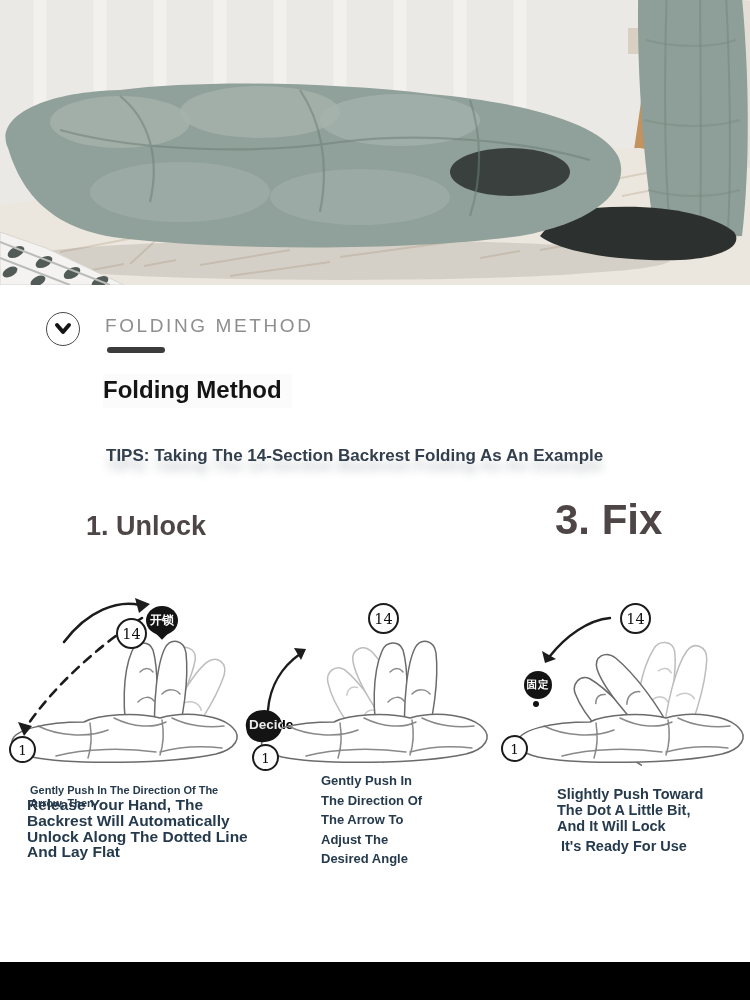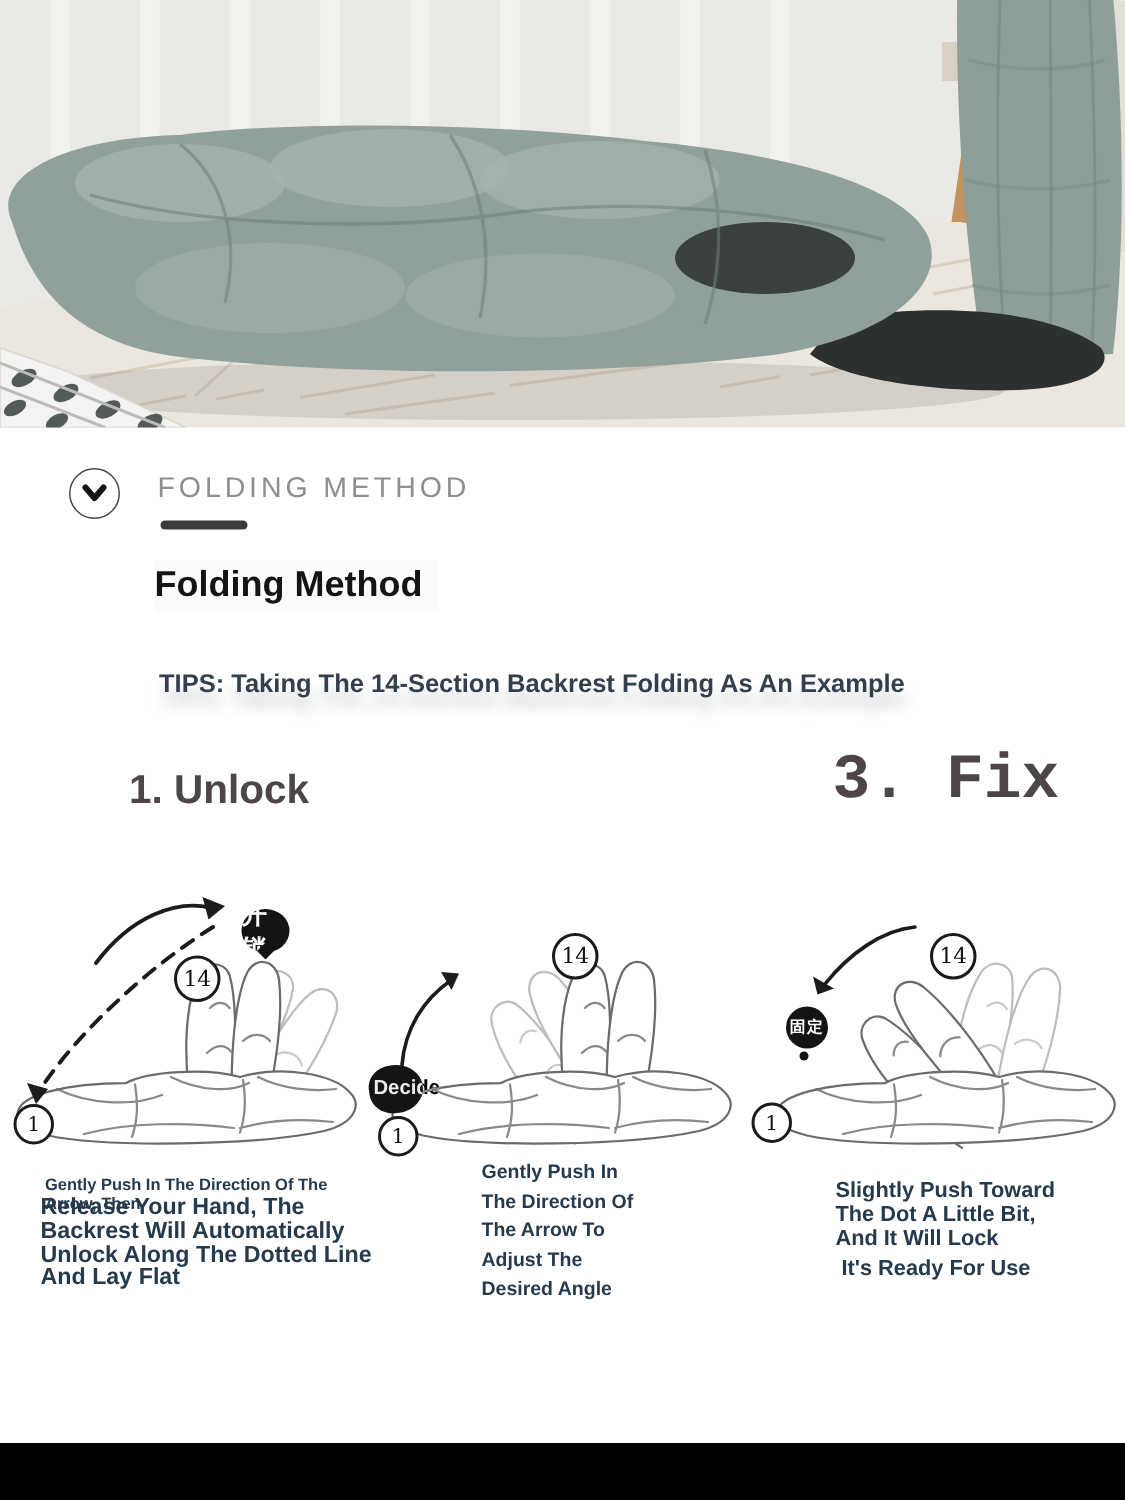--- a/index.html
+++ b/index.html
@@ -16,38 +16,38 @@
   .eyebrow{left:105px;top:315px;font-size:19px;letter-spacing:2.6px;color:#8e8e8e;font-weight:400;}
   .eyebrow-bar{left:107px;top:347px;width:58px;height:6px;background:#3c3c3c;border-radius:3px;}
   .sec-title{left:103px;top:374px;font-size:24px;font-weight:700;color:#141414;background:#fbfbfb;padding:2px 10px 4px 0;}
   .tips{left:106px;top:446px;font-size:17px;font-weight:700;color:#333f4d;
         text-shadow:0 10px 9px rgba(90,100,110,.30);}
 
   
   .step-h{font-weight:700;color:#4d4546;white-space:nowrap;text-align:center;}
   .h1{left:86px;top:511px;font-size:27px;}
   .h2{left:318px;top:511px;font-size:27px;}
-  .h3{left:555px;top:496px;font-size:42px;font-family:Liberation Mono, monospace;}
+  .h3{left:555px;top:496px;font-size:42px;}
 
   
   .chair{position:absolute;width:240px;height:135px;overflow:visible;}
   .chair use{stroke:#6b6b6b;stroke-width:1.5;stroke-linecap:round;stroke-linejoin:round;}
   .chair use.ghost{stroke:#bdbdbd;}
 
   .arrows{left:0;top:560px;width:750px;height:230px;pointer-events:none;}
 
   
   .cnum{border:2px solid #1b1b1b;border-radius:50%;background:#fff;display:flex;align-items:center;justify-content:center;
         font-family:"DejaVu Serif","Liberation Serif",serif;color:#111;font-weight:400;}
-  .cnum.big{width:27px;height:27px;font-size:14.5px;margin-top:19px;}
+  .cnum.big{width:27px;height:27px;font-size:14.5px;}
   .cnum.small{width:23px;height:23px;font-size:13.5px;}
 
   
   .bubble{background:#141414;color:#fff;font-weight:700;display:flex;align-items:center;justify-content:center;}
-  .badge-unlock{left:161px;top:606px;width:32px;height:29px;border-radius:50%;font-size:17px;font-family:Liberation Serif, serif;}
+  .badge-unlock{left:146px;top:606px;width:32px;height:29px;border-radius:50%;font-size:12px;font-family:Liberation Serif, serif;}
   .badge-unlock::after{content:"";position:absolute;left:12px;bottom:-3px;width:8px;height:8px;background:#141414;transform:rotate(45deg);}
   .blob-decide{left:246px;top:710px;width:36px;height:32px;border-radius:46% 54% 52% 48%;transform:rotate(-8deg);}
   .word-decide{left:249px;top:717px;font-size:13.5px;font-weight:700;color:#fff;mix-blend-mode:difference;}
   .badge-fix{left:524px;top:671px;width:28px;height:28px;border-radius:50%;font-size:10.5px;letter-spacing:1px;}
   .fix-dot{left:533px;top:701px;width:6px;height:6px;background:#111;border-radius:50%;}
 
   
   .cap{color:#253a4c;font-weight:700;white-space:pre-line;}
   .cap-s1{left:30px;top:784px;font-size:11px;line-height:12.5px;width:230px;}
   .cap-b1{left:27px;top:797px;font-size:15.5px;line-height:15.8px;width:240px;}

